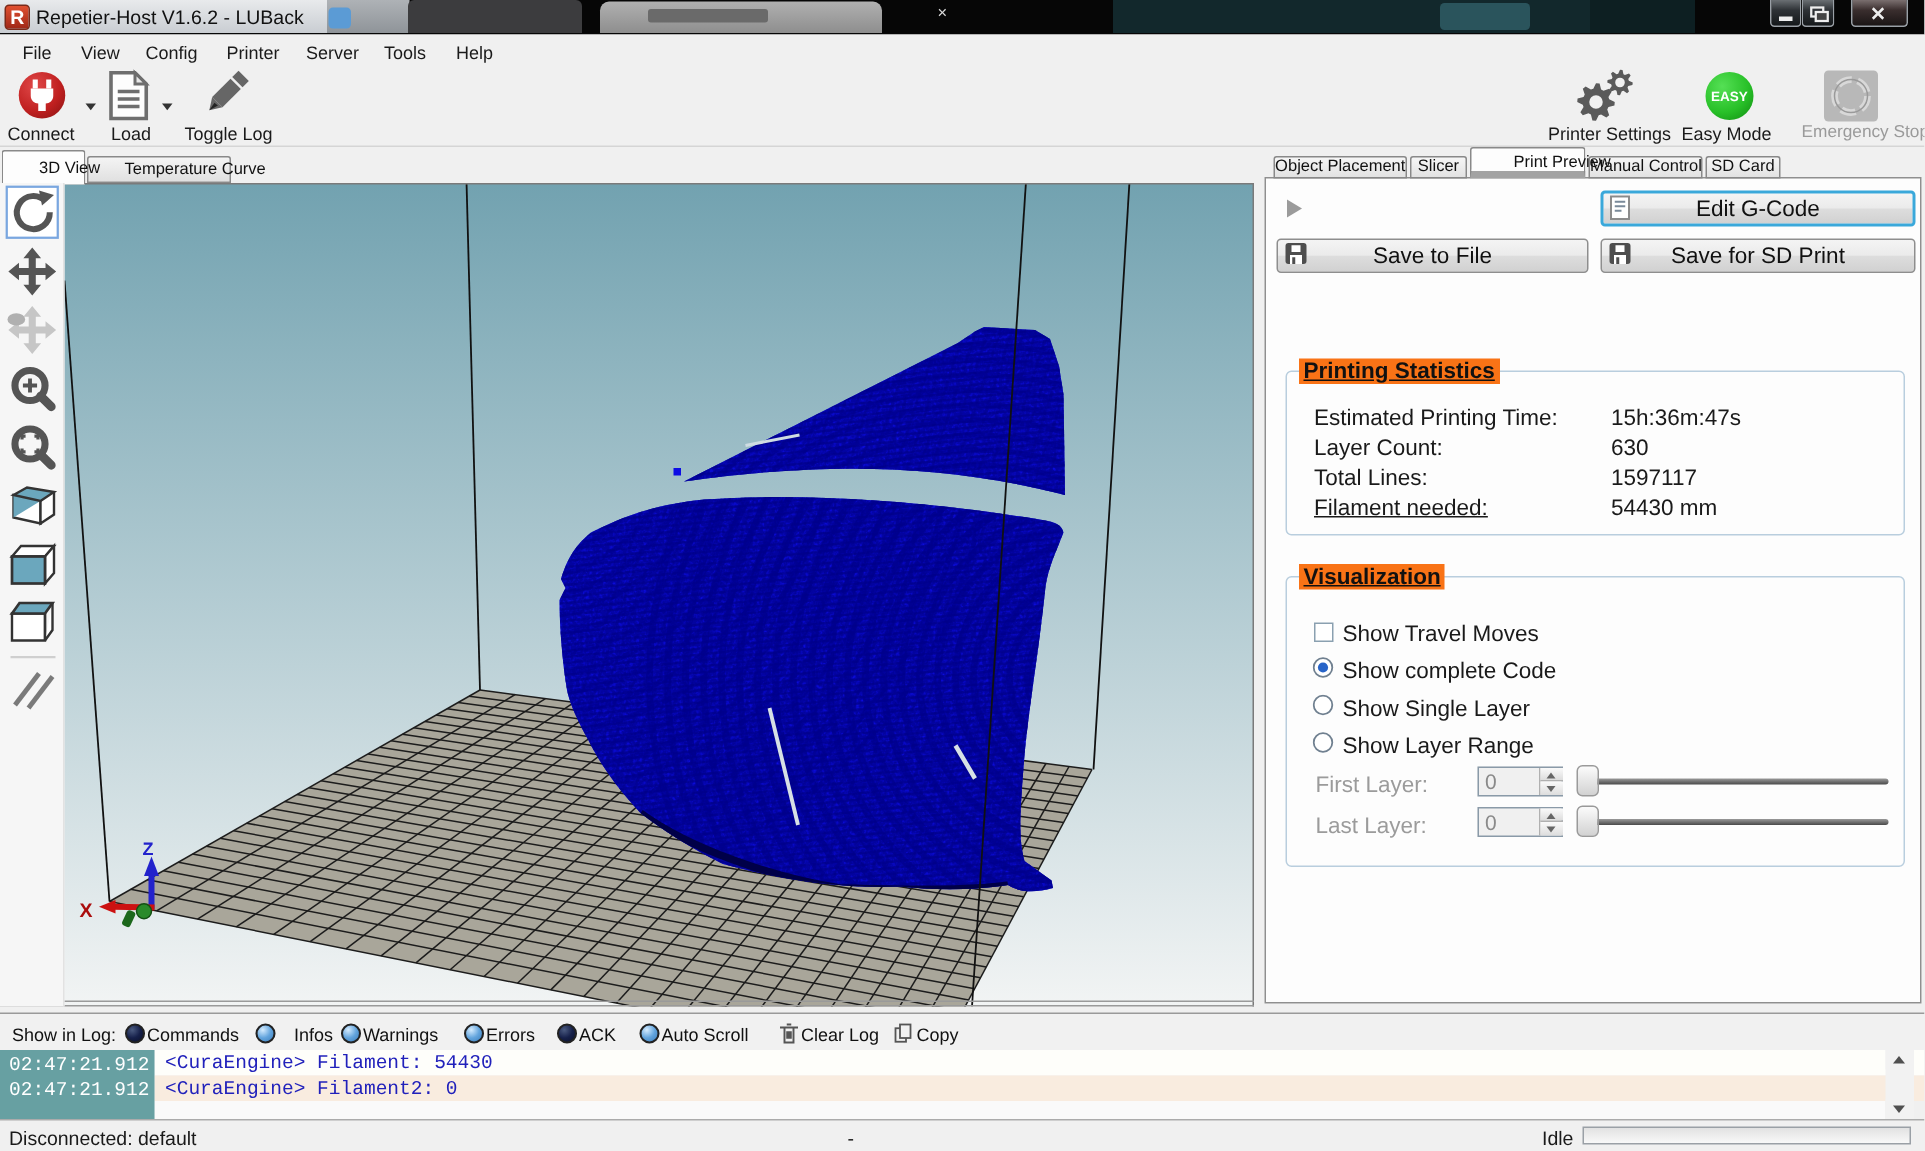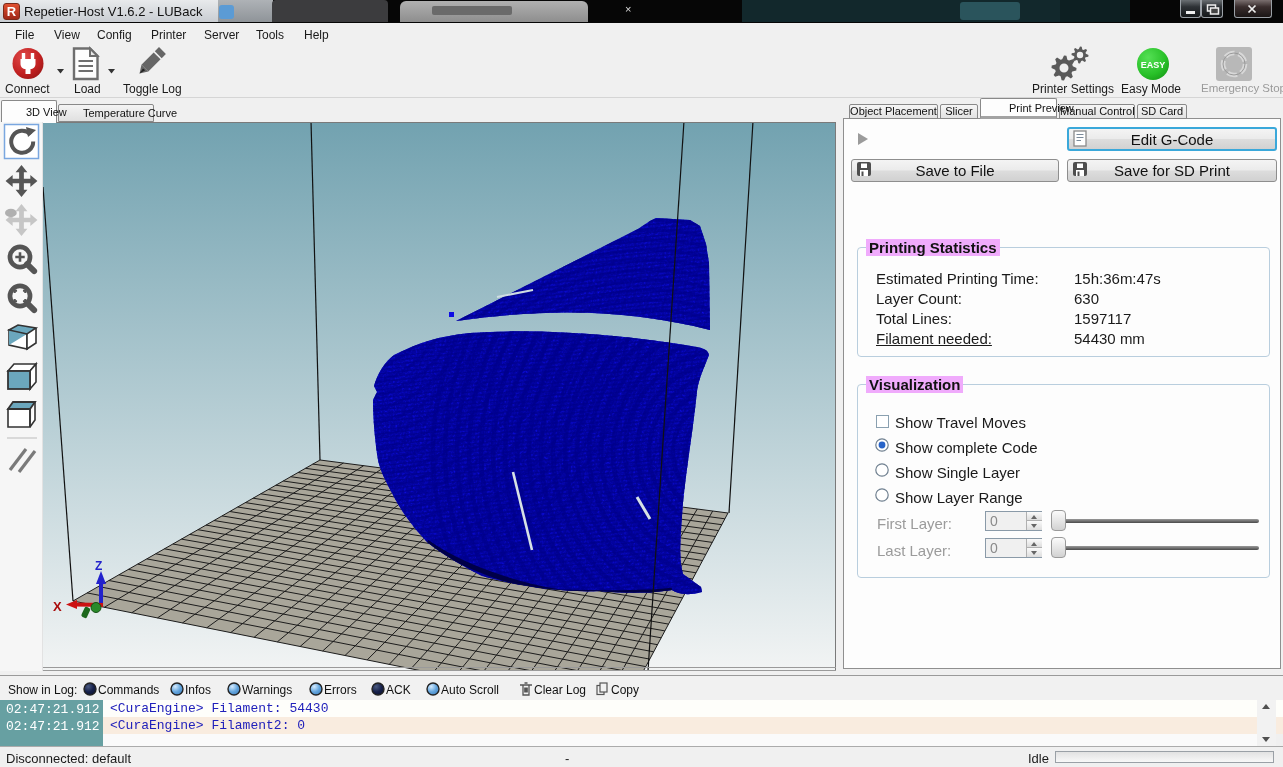--- a/index.html
+++ b/index.html
@@ -8,24 +8,24 @@
 #menubar{left:0;top:23px;width:1283px;height:22px;background:#f0f0f0;}
 .menuitem{position:absolute;font-size:12px;color:#1a1a1a;}
 #toolbar{left:0;top:45px;width:1283px;height:53px;background:#f0f0f0;border-bottom:1px solid #d5d5d5;}
 .tbl{position:absolute;top:82px;font-size:12px;color:#1a1a1a;white-space:nowrap;}
 .tbl.gray{color:#9a9a9a;}
 #tabstrip{left:0;top:98px;width:1283px;height:24px;background:#f0f0f0;}
 .tab{position:absolute;font-size:11px;color:#111;border:1px solid #898989;background:linear-gradient(#f4f4f4,#e0e0e0);text-align:center;border-radius:2px 2px 0 0;white-space:nowrap;padding-left:24px;}
 .tab.active{background:#fdfdfd;z-index:3;}
 #vtoolbar{left:0;top:122px;width:43px;height:549px;background:#f6f6f6;border-right:1px solid #e2e2e2;z-index:5;}
 .rtab{position:absolute;font-size:11px;color:#111;border:1px solid #898989;background:linear-gradient(#f6f6f6,#e2e2e2);text-align:center;border-radius:2px 2px 0 0;white-space:nowrap;}
-.rtab.active{background:#fdfdfd;border-bottom:3px solid #a3a3a3;z-index:3;padding-left:28px;}
+.rtab.active{background:#fdfdfd;border-bottom:5px solid #a3a3a3;z-index:3;padding-left:28px;}
 .btn{position:absolute;border:1px solid #8e8e8e;border-radius:3px;background:linear-gradient(#f4f4f4,#ebebeb 48%,#dddddd 52%,#d1d1d1);font-size:15px;color:#111;text-align:center;}
 .gb{position:absolute;border:1px solid #b9cede;border-radius:4px;}
-.gbtitle{position:absolute;top:-9px;left:8px;background:#f0abfc;padding:0 3px;font-size:15px;font-weight:bold;color:#111;}
+.gbtitle{position:absolute;top:-9px;left:8px;background:#f97316;padding:0 3px;font-size:15px;font-weight:bold;color:#111;text-decoration:underline;}
 .lbl15{position:absolute;font-size:15px;color:#1a1a1a;white-space:nowrap;}
 .gray{color:#9b9b9b;}
 #logbar{left:0;top:675px;width:1283px;height:25px;background:#f1f1f1;border-top:1px solid #9a9a9a;}
 .logitem{position:absolute;top:7px;font-size:12px;color:#111;white-space:nowrap;}
 #logarea{left:0;top:700px;width:1283px;height:46px;background:#f0f0f0;}
 #gutter{position:absolute;left:0;top:0;width:103px;height:46px;background:#67a0a2;}
 .ts{position:absolute;left:6px;font-family:"Liberation Mono",monospace;font-size:13px;color:#fff;white-space:pre;}
 .logrow{position:absolute;left:103px;width:1180px;height:17px;font-family:"Liberation Mono",monospace;font-size:13px;color:#2121bb;white-space:pre;line-height:17px;padding-left:7px;}
 #statusbar{left:0;top:746px;width:1283px;height:21px;background:#f0f0f0;border-top:1px solid #ababab;font-size:13px;color:#1a1a1a;}
 .spinner{position:absolute;width:57px;height:20px;background:#f0f0f0;border:1px solid #8a9aa8;font-size:14px;color:#8a8a8a;padding-left:4px;line-height:18px;}
@@ -799,21 +799,21 @@
 <g stroke="#555" stroke-width="1.3" fill="none">
 <path d="M520,9 L532,9 M523,9 L523,19 L529,19 L529,9 M524.5,7 L527.5,7 M524.8,11.5 L524.8,16.5 M526,11.5 L526,16.5 M527.2,11.5 L527.2,16.5"></path>
 </g>
 <g stroke="#555" stroke-width="1.2" fill="none">
 <rect x="597" y="9.5" width="7" height="9"></rect>
 <rect x="600" y="7" width="7" height="9" fill="#f1f1f1"></rect>
 </g>
 </svg>
 <div class="logitem" style="left:8px;">Show in Log:</div>
 <div class="logitem" style="left:98px;">Commands</div>
-<div class="logitem" style="left:185px;">Infos</div>
+<div class="logitem" style="left:196px;">Infos</div>
 <div class="logitem" style="left:242px;">Warnings</div>
 <div class="logitem" style="left:324px;">Errors</div>
 <div class="logitem" style="left:386px;">ACK</div>
 <div class="logitem" style="left:441px;">Auto Scroll</div>
 <div class="logitem" style="left:534px;">Clear Log</div>
 <div class="logitem" style="left:611px;">Copy</div>
 </div>
 
 <div class="abs" id="logarea">
 <div class="logrow" style="top:0;background:#fefefa;">&lt;CuraEngine&gt; Filament: 54430</div>

